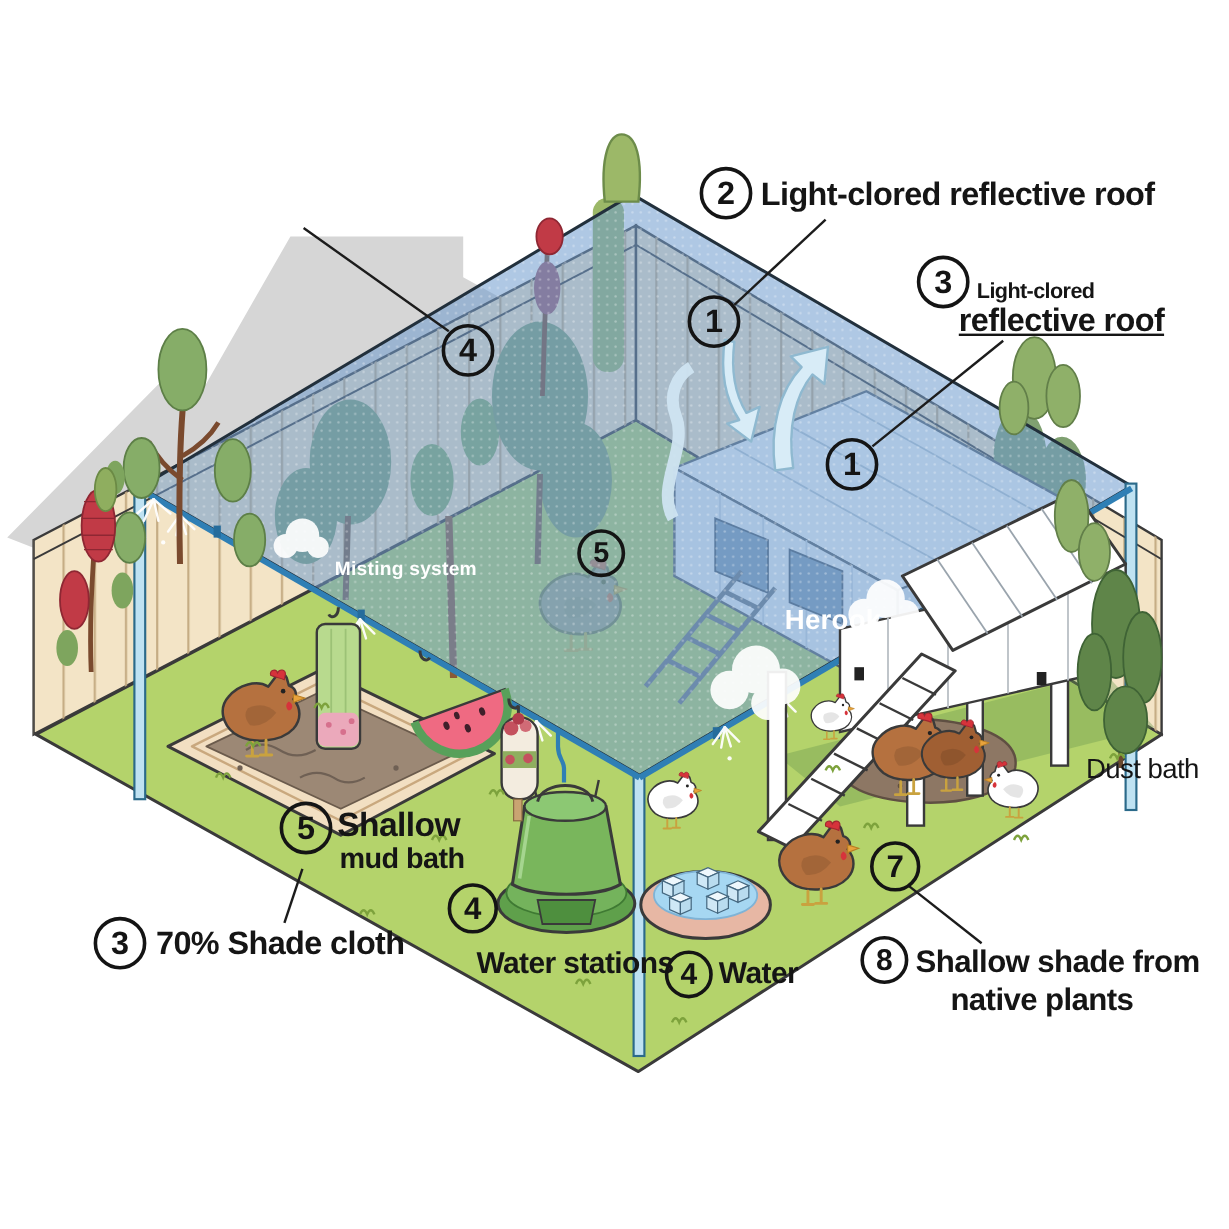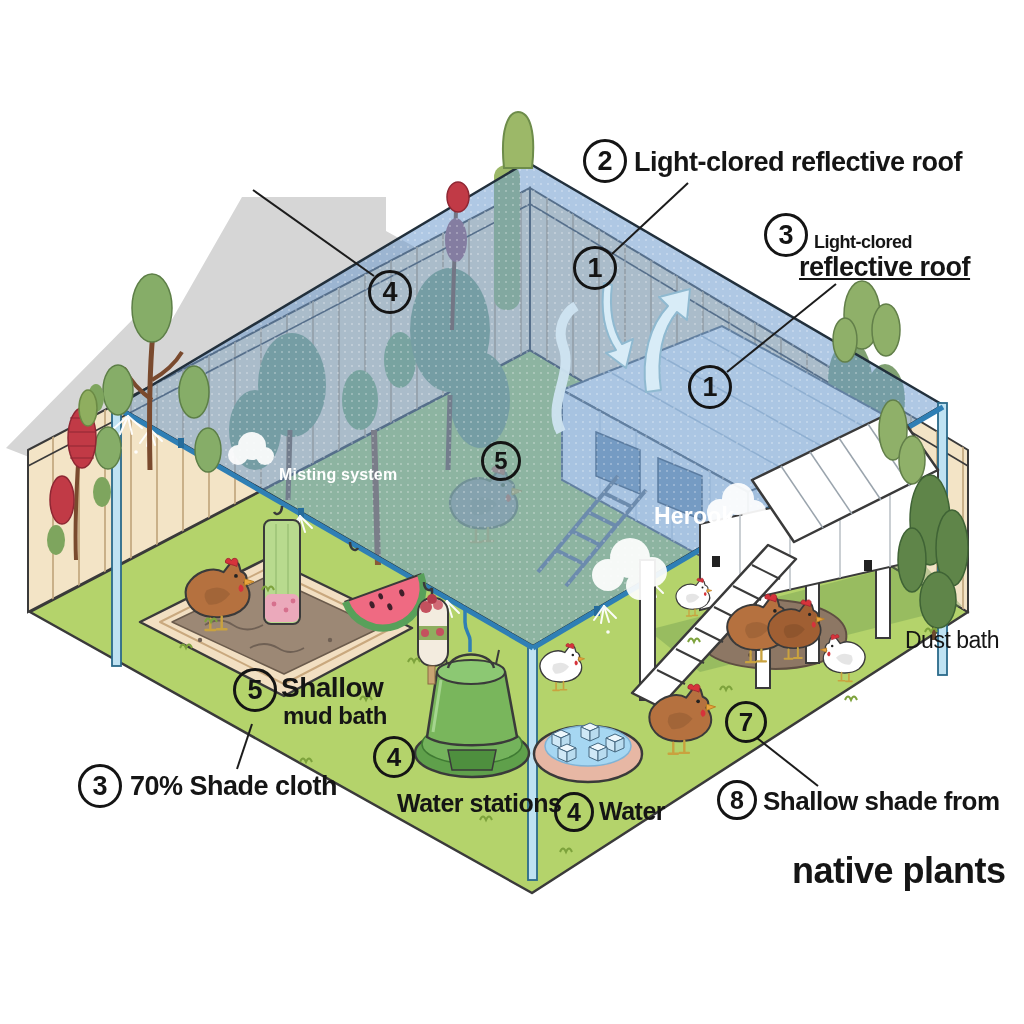--- a/index.html
+++ b/index.html
@@ -426,15 +426,15 @@
 
 <div class="lbl" style="left:871px;top:627px;font-size:23px;font-weight:500;margin-left:34px;">Dust bath</div>
 
 <div class="badge" style="left:725px;top:701px;width:42px;height:42px;font-size:26px;">
       <span>7</span>
     </div>
 <div class="badge" style="left:717px;top:780px;width:40px;height:40px;font-size:25px;">
       <span>8</span>
     </div>
 <div class="lbl" style="left:763px;top:786px;font-size:26px;">Shallow shade from</div>
-<div class="lbl" style="left:792px;top:818px;font-size:36px;margin-top:32px;">native plants</div>
+<div class="lbl" style="left:792px;top:818px;font-size:26px;">native plants</div>
 
 </div>
 
 </body></html>

